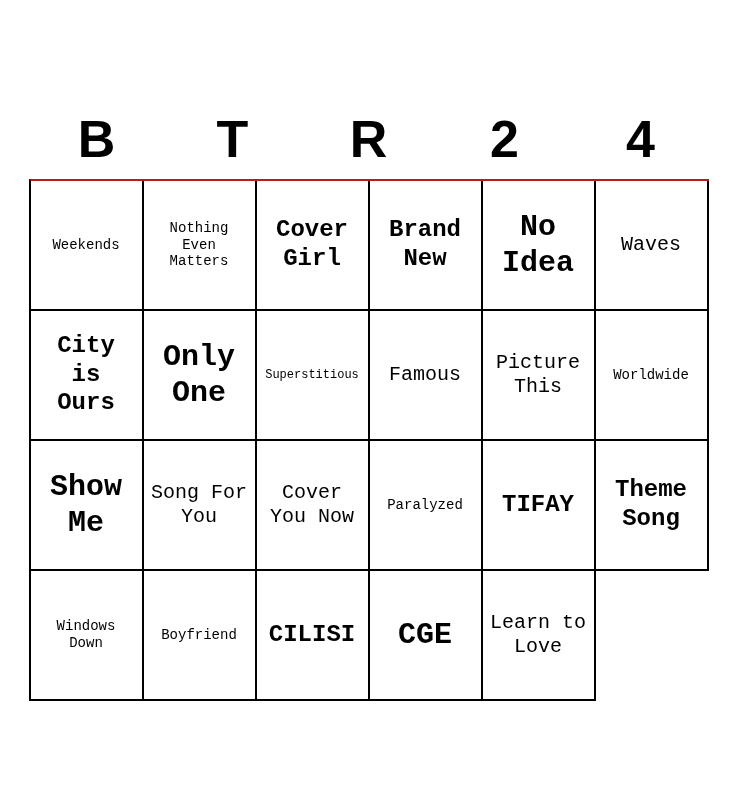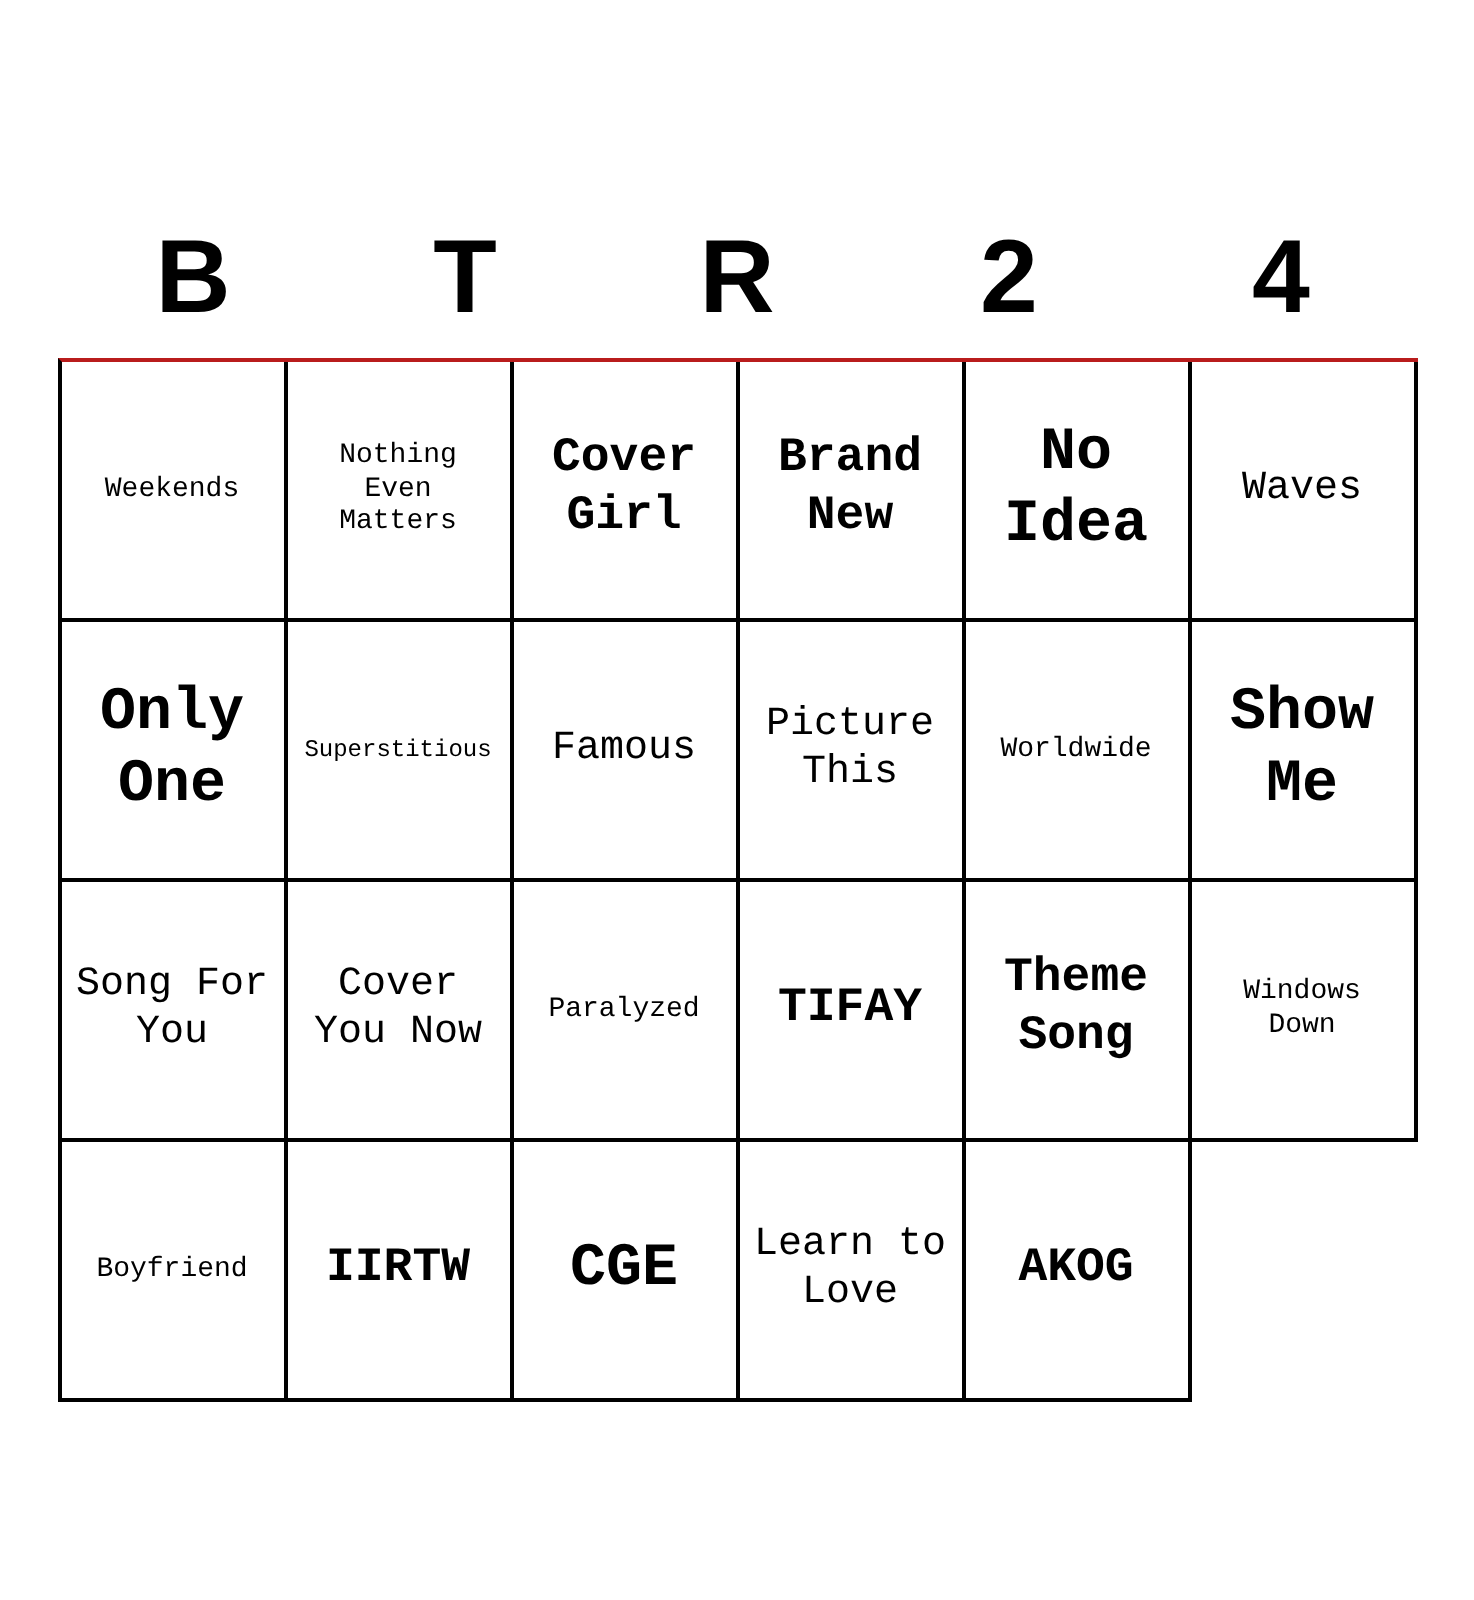--- a/index.html
+++ b/index.html
@@ -81,20 +81,23 @@
       <div class="bingo-cell">
         <span class="size-lg">Brand New</span>
       </div>
       <div class="bingo-cell">
         <span class="size-xl">No Idea</span>
       </div>
       <div class="bingo-cell">
         <span class="size-md">Waves</span>
       </div>
       <div class="bingo-cell">
+        <span class="size-lg">City is Ours</span>
+      </div>
+      <div class="bingo-cell">
         <span class="size-xl">Only One</span>
       </div>
       <div class="bingo-cell">
         <span class="size-xs">Superstitious</span>
       </div>
       <div class="bingo-cell">
         <span class="size-md">Famous</span>
       </div>
       <div class="bingo-cell">
         <span class="size-md">Picture This</span>
@@ -120,25 +123,22 @@
       <div class="bingo-cell">
         <span class="size-lg">Theme Song</span>
       </div>
       <div class="bingo-cell">
         <span class="size-sm">Windows Down</span>
       </div>
       <div class="bingo-cell">
         <span class="size-sm">Boyfriend</span>
       </div>
       <div class="bingo-cell">
-        <span class="size-lg">IIRTW</span>
+        <span class="size-lg">CILISI</span>
       </div>
       <div class="bingo-cell">
         <span class="size-xl">CGE</span>
       </div>
       <div class="bingo-cell">
         <span class="size-md">Learn to Love</span>
       </div>
-      <div class="bingo-cell">
-        <span class="size-lg">AKOG</span>
-      </div>
     </div>
 </div>
 
 </body></html>

